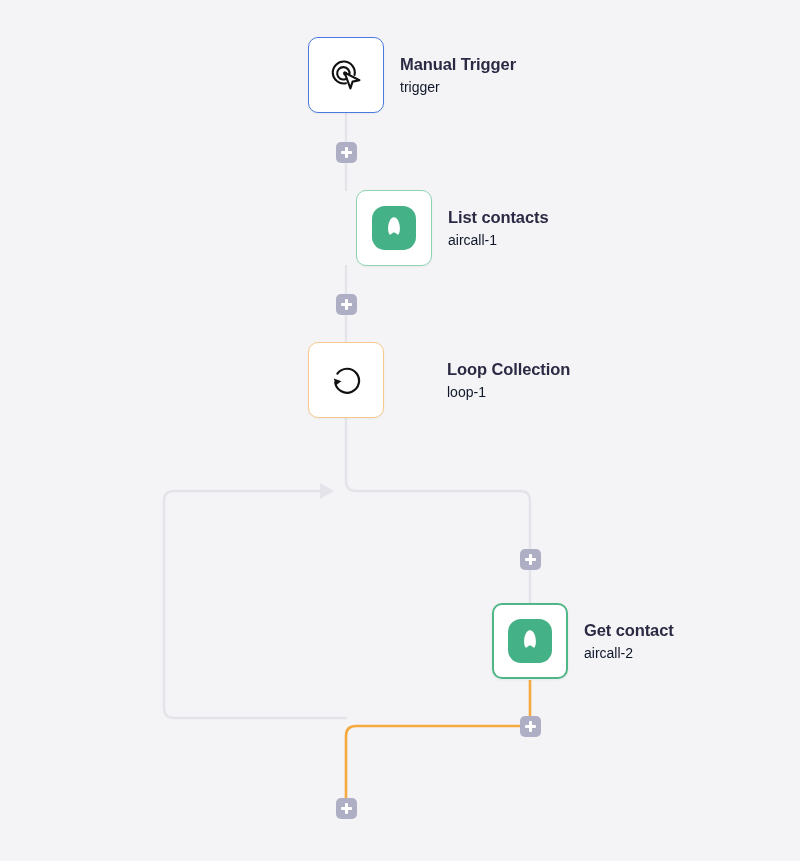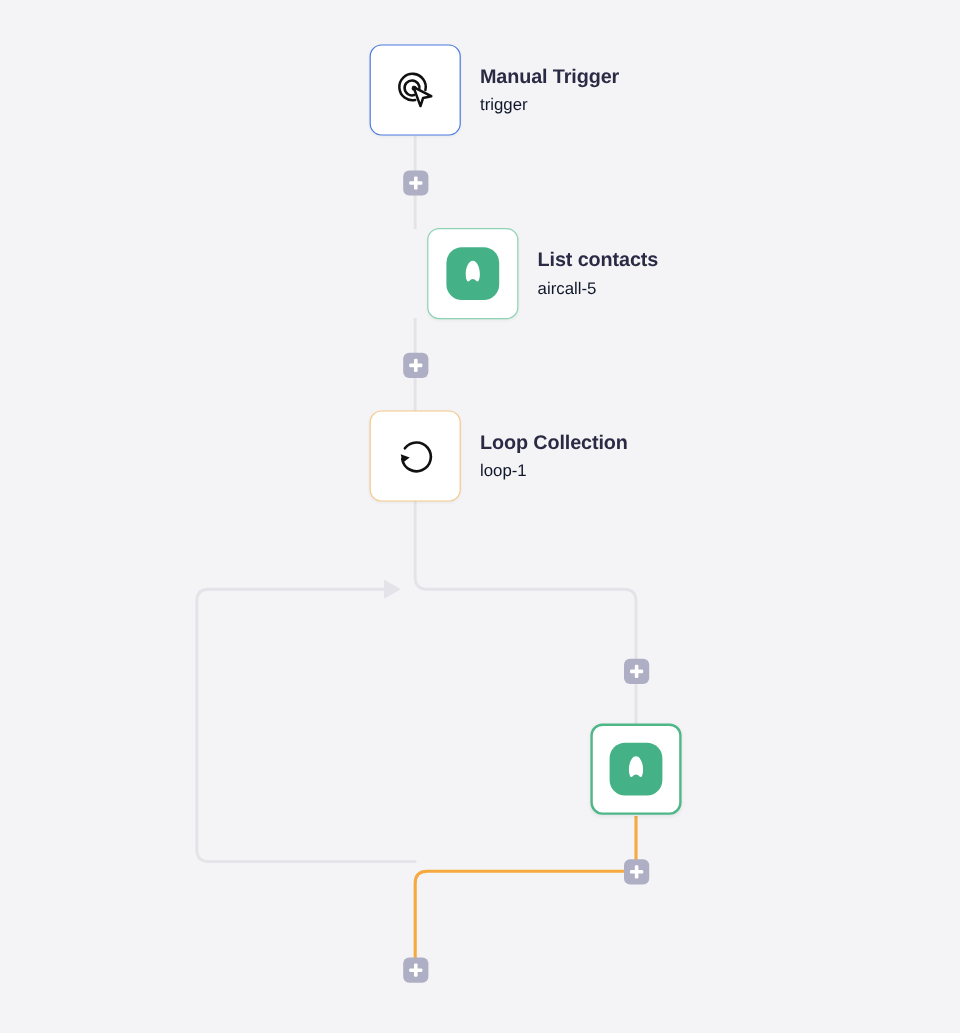--- a/index.html
+++ b/index.html
@@ -158,25 +158,25 @@
   <div class="node" style="left:308px; top:190px;padding-left:48px;">
     <div class="node-box app">
       <span class="aircall-tile">
         <svg class="icon-svg" width="30" height="30" viewBox="0 0 30 30" fill="none" xmlns="http://www.w3.org/2000/svg">
           <path d="M15 4.2c3.5 0 5.9 5.6 5.9 11.1 0 2.4-.4 4.4-1.1 5.7-.5.9-1.5.6-2.1-.1-.7-.9-1.6-1.5-2.7-1.5s-2 .6-2.7 1.5c-.6.7-1.6 1-2.1.1-.7-1.3-1.1-3.3-1.1-5.7C9.1 9.8 11.5 4.2 15 4.2Z" fill="#ffffff"></path>
         </svg>
       </span>
     </div>
     <div class="node-labels">
       <div class="node-title">List contacts</div>
-      <div class="node-sub">aircall-5</div>
-    </div>
-  </div>
-
-  <div class="node" style="left:308px; top:342px;">
+      <div class="node-sub">aircall-1</div>
+    </div>
+  </div>
+
+  <div class="node" style="left:308px; top:342px;gap:47px;">
     <div class="node-box loop">
       <span>
         <svg class="icon-svg" width="40" height="40" viewBox="0 0 40 40" fill="none" xmlns="http://www.w3.org/2000/svg">
           <path d="M11.4 13.6A12 12 0 1 1 9.2 22.6" stroke="#111" stroke-width="2.2" stroke-linecap="round" fill="none"></path>
           <path d="M15.4 21.2 L9.6 25.6 L7.9 18.6 Z" fill="#111"></path>
         </svg>
       </span>
     </div>
     <div class="node-labels">
       <div class="node-title">Loop Collection</div>
@@ -185,20 +185,24 @@
   </div>
 
   <div class="node" style="left:492px; top:603px;">
     <div class="node-box app-selected">
       <span class="aircall-tile">
         <svg class="icon-svg" width="30" height="30" viewBox="0 0 30 30" fill="none" xmlns="http://www.w3.org/2000/svg">
           <path d="M15 4.2c3.5 0 5.9 5.6 5.9 11.1 0 2.4-.4 4.4-1.1 5.7-.5.9-1.5.6-2.1-.1-.7-.9-1.6-1.5-2.7-1.5s-2 .6-2.7 1.5c-.6.7-1.6 1-2.1.1-.7-1.3-1.1-3.3-1.1-5.7C9.1 9.8 11.5 4.2 15 4.2Z" fill="#ffffff"></path>
         </svg>
       </span>
     </div>
+    <div class="node-labels">
+      <div class="node-title">Get contact</div>
+      <div class="node-sub">aircall-2</div>
+    </div>
   </div>
 
   <div class="plus-btn" style="left:335.5px; top:141.5px;"></div>
 
   <div class="plus-btn" style="left:335.5px; top:293.5px;"></div>
 
   <div class="plus-btn" style="left:519.5px; top:548.5px;"></div>
 
   <div class="plus-btn" style="left:519.5px; top:715.5px;"></div>
 

